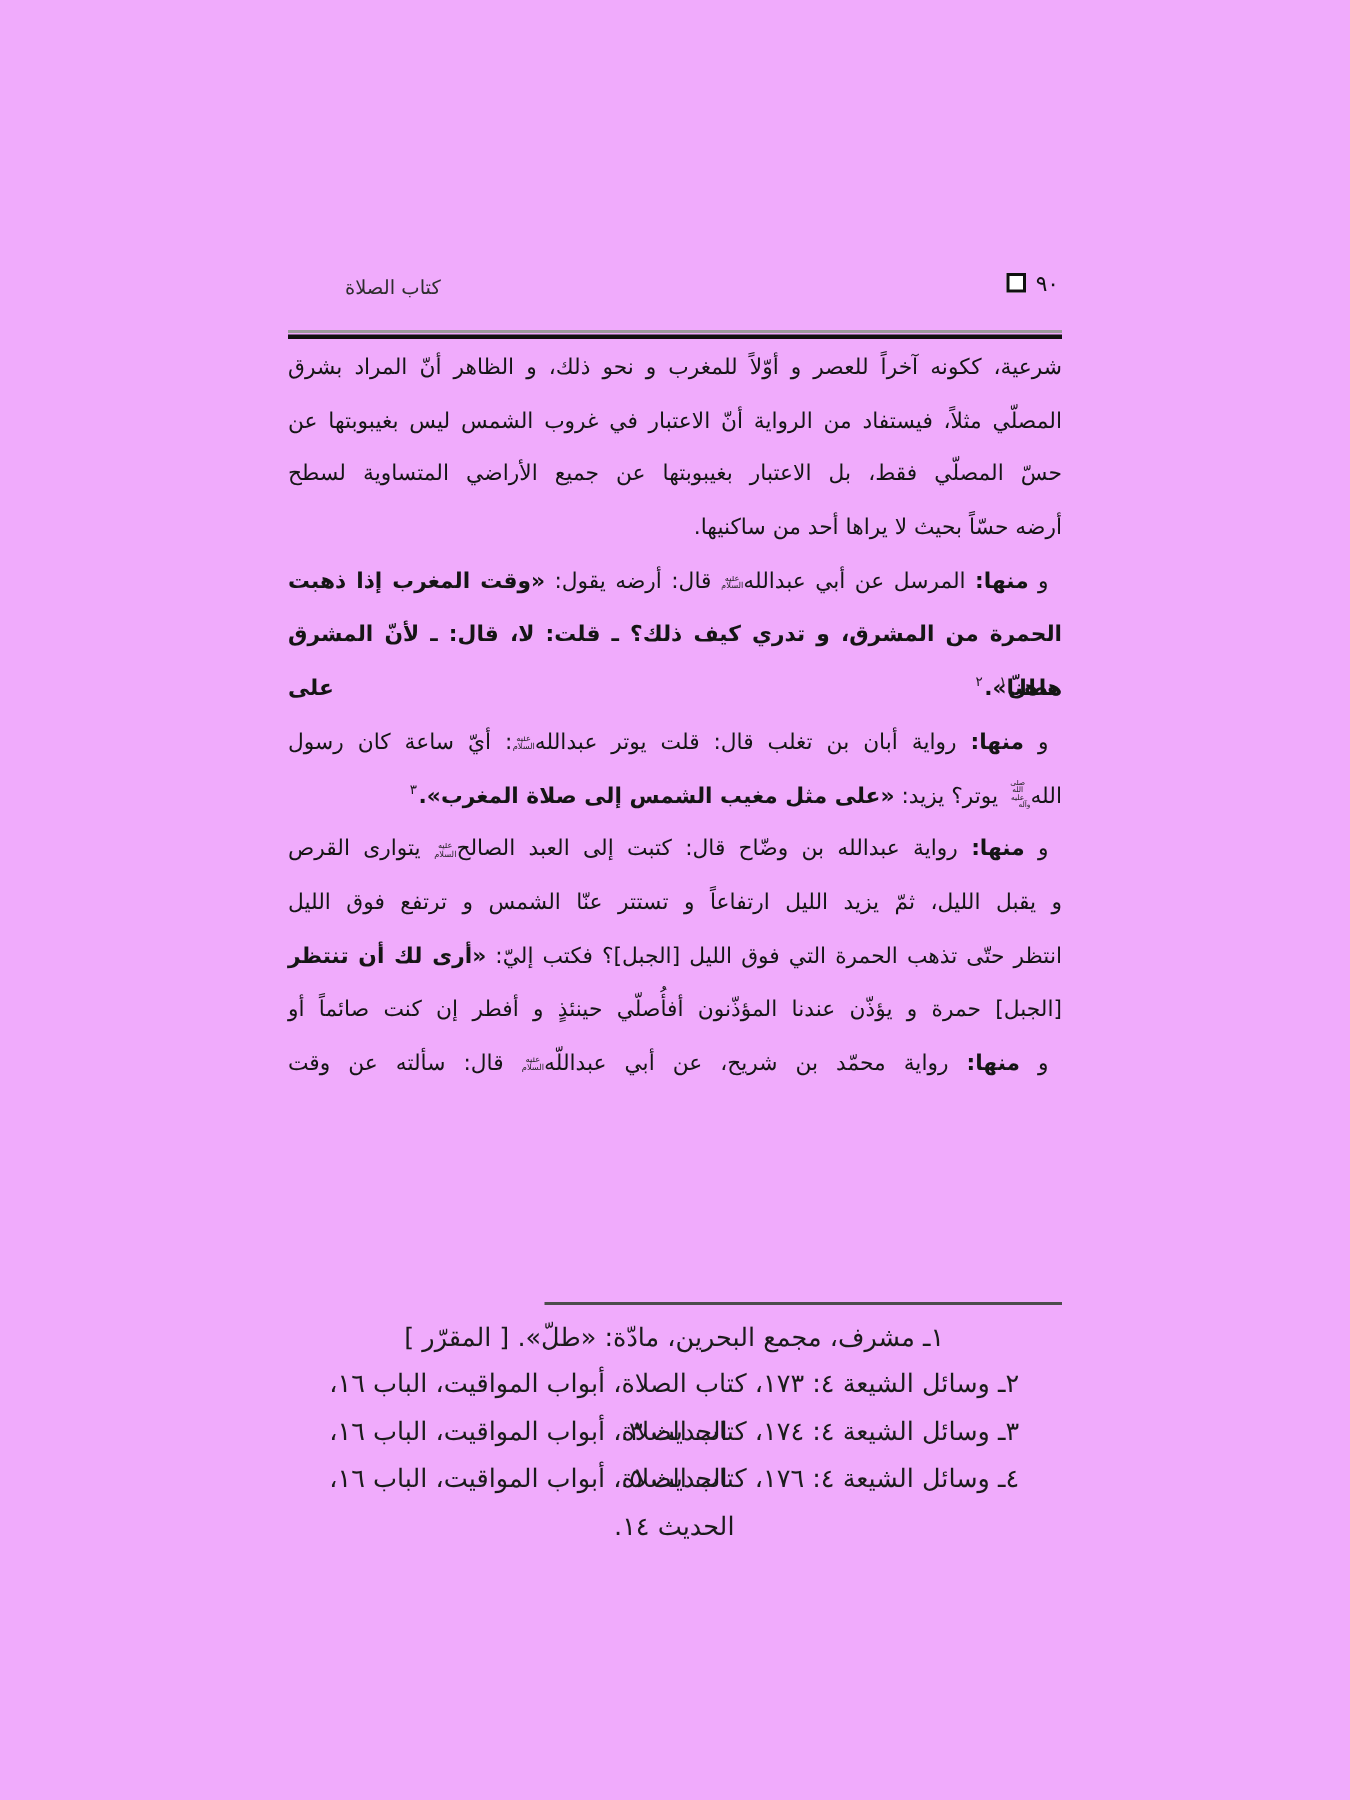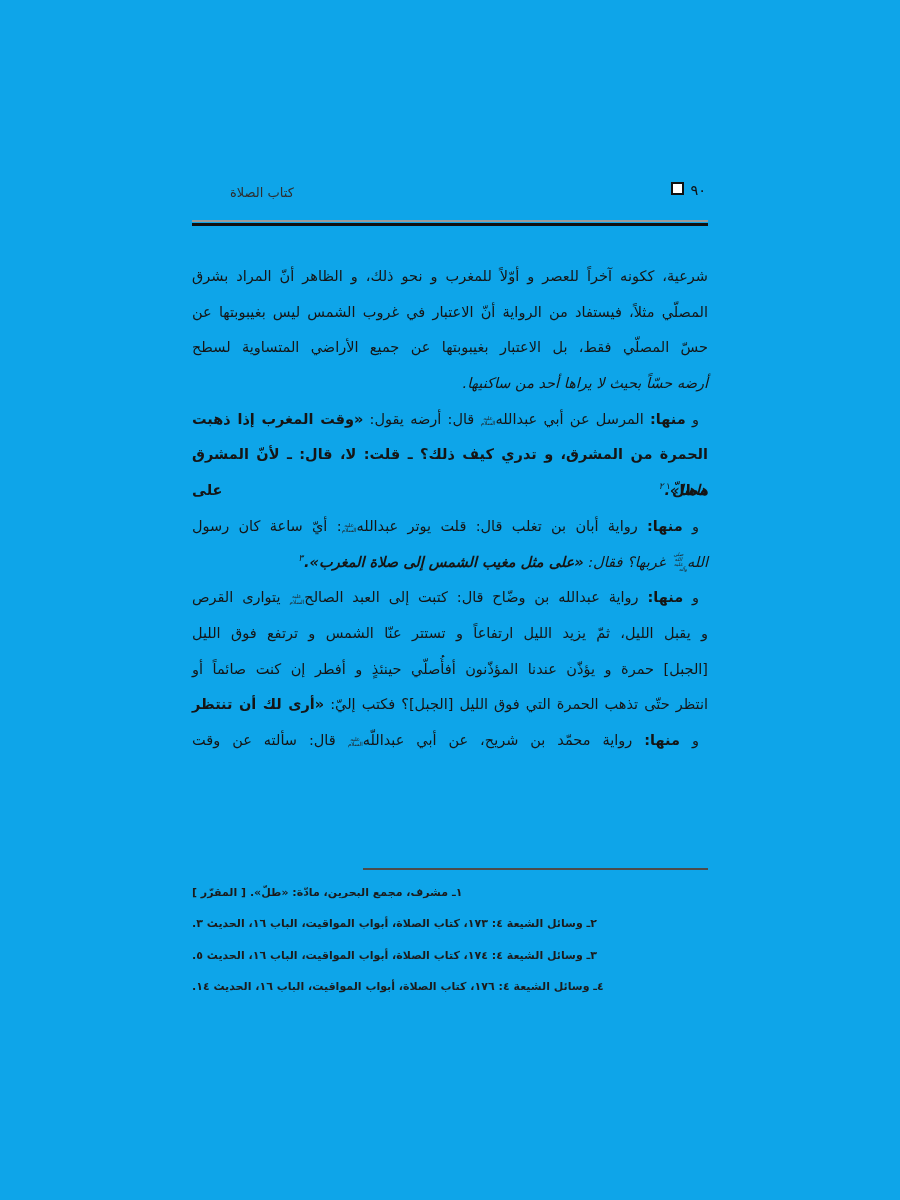--- a/index.html
+++ b/index.html
@@ -1,18 +1,18 @@
 <!DOCTYPE html>
 <html lang="ar"><head>
 <meta charset="utf-8">
 <style>
   html,body { margin:0; padding:0; }
   .page {
     position:relative; width:900px; height:1200px;
-    background:#0ea5e9; overflow:hidden;
+    background:#f0abfc; overflow:hidden;
     font-family:"DejaVu Sans", sans-serif;
   }
   .content { position:absolute; left:192px; top:0; width:516px; height:100%; }
 
   
   .header { position:absolute; top:182px; left:0; right:0; height:24px; }
   .header-title {
     position:absolute; left:38px; top:3px;
     font-size:13px; color:#2e2e2e; direction:rtl;
   }
@@ -24,48 +24,48 @@
     width:9px; height:9px; border:2px solid #101010; display:inline-block;
     background:#fff;
   }
   .page-num { font-size:14.5px; color:#101010; }
 
   .rule-double { position:absolute; top:220px; left:0; right:0; }
   .rule-double .r1 { height:1.5px; background:#9b9b9b; }
   .rule-double .r2 { height:3px; background:#101010; margin-top:1.5px; }
 
   
-  .body-text { position:absolute; top:259px; left:0; right:0; }
+  .body-text { position:absolute; top:228px; left:0; right:0; }
   .line {
     direction:rtl; unicode-bidi:embed;
     text-align:justify; text-align-last:justify;
     font-size:14.5px; line-height:35.7px; height:35.7px;
     color:#151515; white-space:normal;
   }
-  .line.last { text-align-last:right;font-style:italic; }
+  .line.last { text-align-last:right; }
   .line.indent { padding-right:9px; }
   .b { font-weight:bold; }
   sup.fn-ref { font-size:9px; vertical-align:6px; font-weight:normal; margin:0 1px; line-height:0; }
   .hon {
     display:inline-block; width:15px; font-size:5.5px; line-height:5.5px;
     text-align:center; vertical-align:-3px; color:#222; font-weight:normal;
     overflow:hidden;
   }
   .honbig {
     display:inline-block; width:17px; font-size:5px; line-height:5px;
     text-align:center; vertical-align:-5px; color:#222; font-weight:normal;
     overflow:hidden;
   }
 
   
   .fn-sep { position:absolute; top:868px; right:0; width:345px; height:2px; background:#4c4c4c; }
   .footnotes { position:absolute; top:877px; left:0; right:1px; }
   .fn {
-    direction:rtl; unicode-bidi:embed; text-align:left;
-    font-size:11px; line-height:31.4px; height:31.4px; color:#1b1b1b;font-weight:bold;
+    direction:rtl; unicode-bidi:embed; text-align:center;
+    font-size:17px; line-height:31.4px; height:31.4px; color:#1b1b1b;
   }
 </style>
 </head>
 <body>
 
 <div class="page">
   <div class="content">
 
     <div class="header">
       <div class="header-title">كتاب الصلاة</div>
@@ -87,27 +87,27 @@
           <div class="line"><span>حسّ المصلّي فقط، بل الاعتبار بغيبوبتها عن جميع الأراضي المتساوية لسطح</span></div>
           <div class="line last"><span>أرضه حسّاً بحيث لا يراها أحد من ساكنيها.</span></div>
         </div>
         <div>
           <div class="line indent"><span>و </span><span class="b">منها:</span><span> المرسل عن أبي عبدالله</span><span class="hon">عليه السلام</span><span> قال: أرضه يقول: </span><span class="b">«وقت المغرب إذا ذهبت</span></div>
           <div class="line"><span class="b">الحمرة من المشرق، و تدري كيف ذلك؟ ـ قلت: لا، قال: ـ لأنّ المشرق مطلّ</span><sup class="fn-ref">١</sup><span class="b"> على</span></div>
           <div class="line last"><span class="b">هاهنا».</span><sup class="fn-ref">٢</sup></div>
         </div>
         <div>
           <div class="line indent"><span>و </span><span class="b">منها:</span><span> رواية أبان بن تغلب قال: قلت يوتر عبدالله</span><span class="hon">عليه السلام</span><span>: أيّ ساعة كان رسول</span></div>
-          <div class="line last"><span>الله</span><span class="honbig">صلّى الله عليه وآله</span><span> غربها؟ فقال: </span><span class="b">«على مثل مغيب الشمس إلى صلاة المغرب».</span><sup class="fn-ref">٣</sup></div>
+          <div class="line last"><span>الله</span><span class="honbig">صلّى الله عليه وآله</span><span> يوتر؟ يزيد: </span><span class="b">«على مثل مغيب الشمس إلى صلاة المغرب».</span><sup class="fn-ref">٣</sup></div>
         </div>
         <div>
           <div class="line indent"><span>و </span><span class="b">منها:</span><span> رواية عبدالله بن وضّاح قال: كتبت إلى العبد الصالح</span><span class="hon">عليه السلام</span><span> يتوارى القرص</span></div>
           <div class="line"><span>و يقبل الليل، ثمّ يزيد الليل ارتفاعاً و تستتر عنّا الشمس و ترتفع فوق الليل</span></div>
+          <div class="line"><span>انتظر حتّى تذهب الحمرة التي فوق الليل [الجبل]؟ فكتب إليّ: </span><span class="b">«أرى لك أن تنتظر</span></div>
           <div class="line"><span>[الجبل] حمرة و يؤذّن عندنا المؤذّنون أفأُصلّي حينئذٍ و أفطر إن كنت صائماً أو</span></div>
-          <div class="line"><span>انتظر حتّى تذهب الحمرة التي فوق الليل [الجبل]؟ فكتب إليّ: </span><span class="b">«أرى لك أن تنتظر</span></div>
         </div>
         <div>
           <div class="line indent"><span>و </span><span class="b">منها:</span><span> رواية محمّد بن شريح، عن أبي عبداللّه</span><span class="hon">عليه السلام</span><span> قال: سألته عن وقت</span></div>
         </div>
       </div>
 
     <div class="fn-sep"></div>
     <div class="footnotes" id="footnotes">
         <div class="fn">١ـ مشرف، مجمع البحرين، مادّة: «طلّ». [ المقرّر ]</div>
         <div class="fn">٢ـ وسائل الشيعة ٤: ١٧٣، كتاب الصلاة، أبواب المواقيت، الباب ١٦، الحديث ٣.</div>

